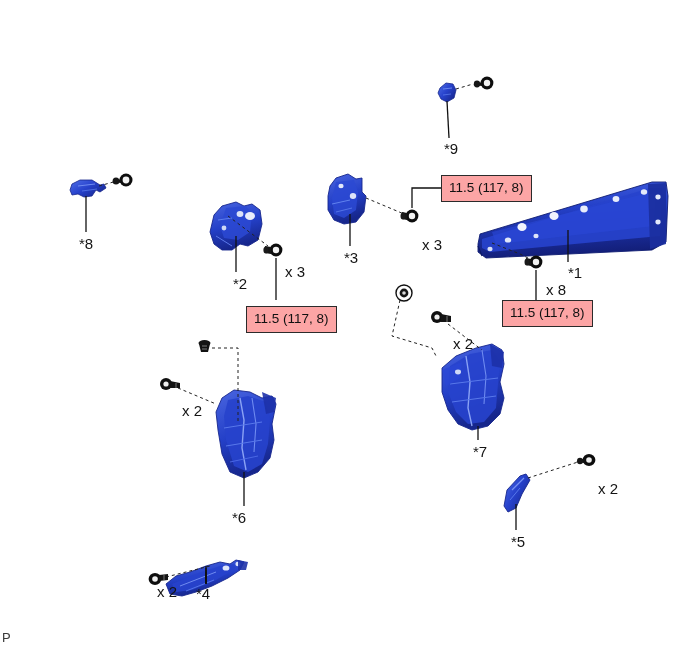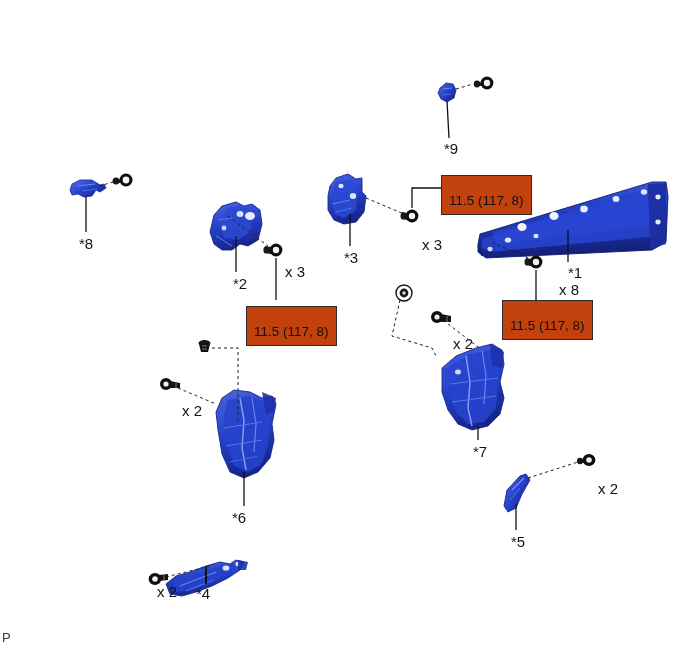--- a/index.html
+++ b/index.html
@@ -5,22 +5,22 @@
   html,body{margin:0;padding:0;background:#ffffff;}
   body{width:688px;height:658px;position:relative;overflow:hidden;
        font-family:"Liberation Sans",sans-serif;color:#1a1a1a;}
   .canvas{position:absolute;inset:0;}
   svg.diagram{position:absolute;left:0;top:0;width:688px;height:658px;}
 
   .lbl{position:absolute;font-size:15px;line-height:1;color:#141414;
        white-space:nowrap;font-family:"Liberation Sans",sans-serif;}
   .qty{position:absolute;font-size:15px;line-height:1;color:#141414;white-space:nowrap;margin-top:28px;}
 
-  .torque{position:absolute;border:1.4px solid #2b2b2b;background:#c2410c;
-          font-size:13.5px;line-height:1;padding:18px 7px 6px 7px;color:#111;
+  .torque{position:absolute;border:1.4px solid #2b2b2b;background:#fca5a5;
+          font-size:13.5px;line-height:1;padding:5px 7px 6px 7px;color:#111;
           white-space:nowrap;}
 
   .corner-p{position:absolute;left:2px;top:630px;font-size:13px;color:#3a3a3a;}
 </style>
 </head>
 <body>
 
 <div class="canvas">
 
   <svg class="diagram" viewBox="0 0 688 658">
@@ -249,21 +249,21 @@
   <div class="lbl" style="left:344px;top:250px">*3</div>
   <div class="lbl" style="left:196px;top:586px">*4</div>
   <div class="lbl" style="left:511px;top:534px">*5</div>
   <div class="lbl" style="left:232px;top:510px">*6</div>
   <div class="lbl" style="left:473px;top:444px">*7</div>
   <div class="lbl" style="left:79px;top:236px">*8</div>
   <div class="lbl" style="left:444px;top:141px">*9</div>
 
   <div class="qty" style="left:285px;top:236px">x 3</div>
   <div class="qty" style="left:422px;top:209px">x 3</div>
-  <div class="qty" style="left:559px;top:254px">x 8</div>
+  <div class="qty" style="left:546px;top:254px">x 8</div>
   <div class="qty" style="left:182px;top:375px">x 2</div>
   <div class="qty" style="left:453px;top:308px">x 2</div>
   <div class="qty" style="left:598px;top:453px">x 2</div>
   <div class="qty" style="left:157px;top:556px">x 2</div>
 
   <div class="torque" style="left:246px;top:306px">11.5 (117, 8)</div>
   <div class="torque" style="left:441px;top:175px">11.5 (117, 8)</div>
   <div class="torque" style="left:502px;top:300px">11.5 (117, 8)</div>
 
   <div class="corner-p">P</div>

